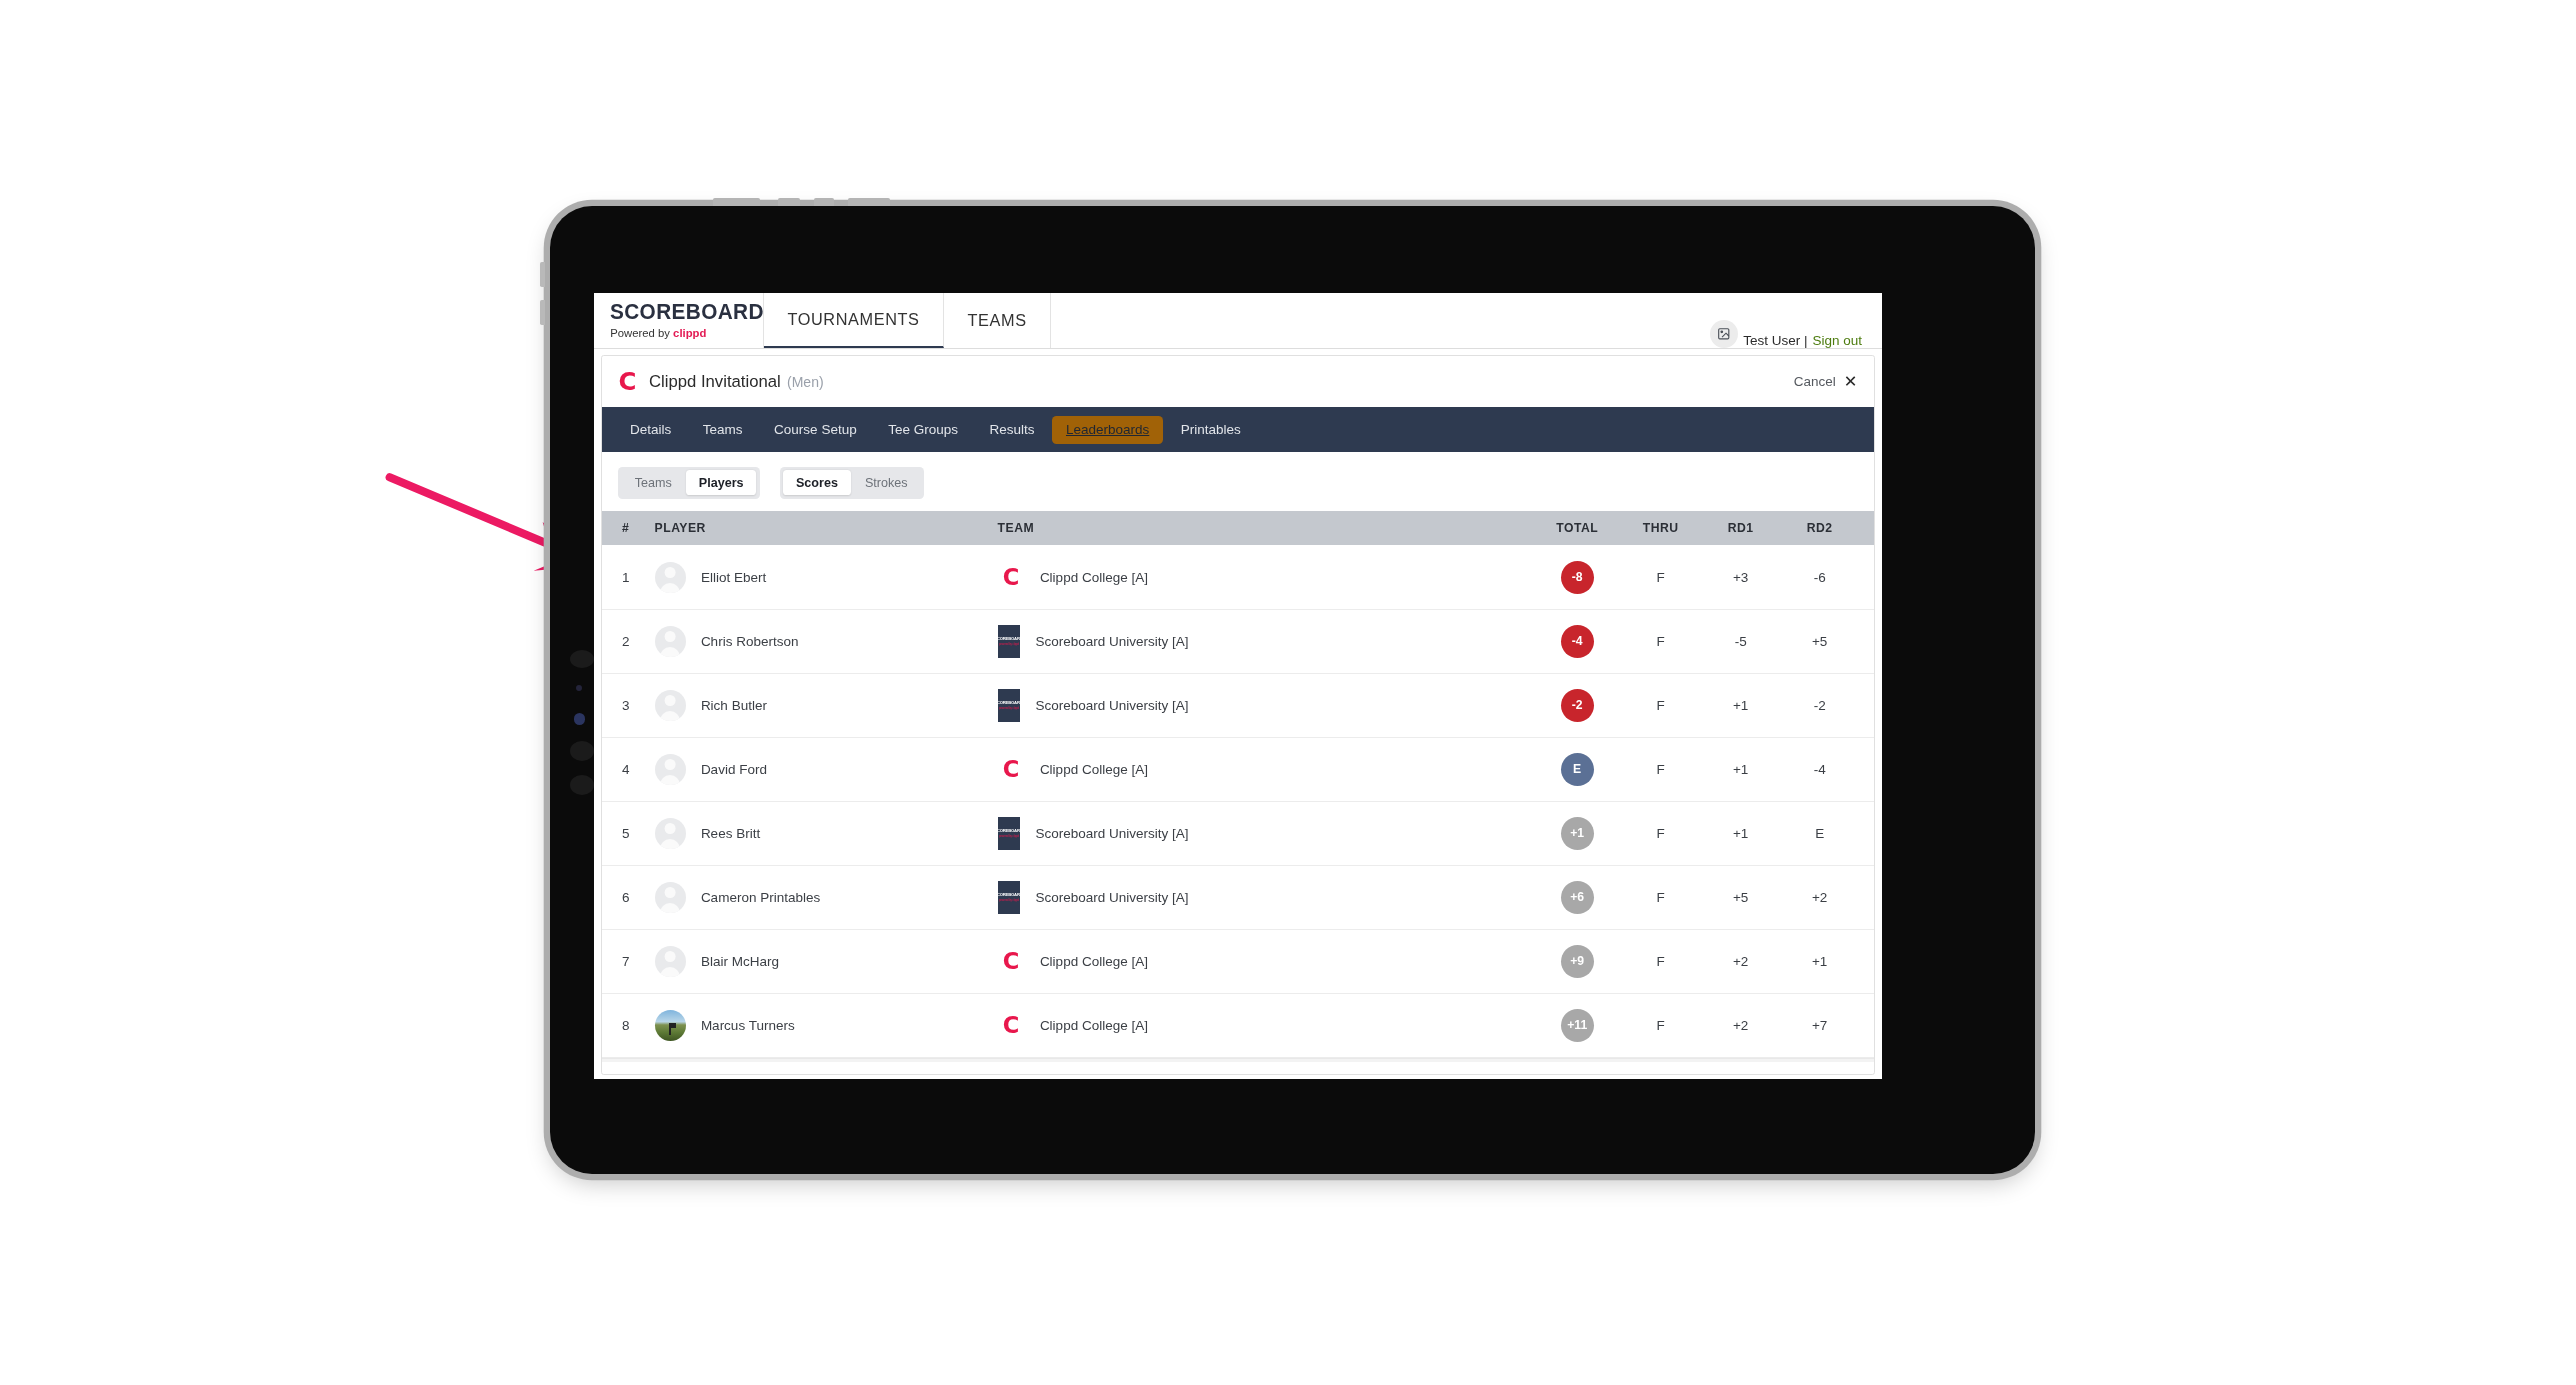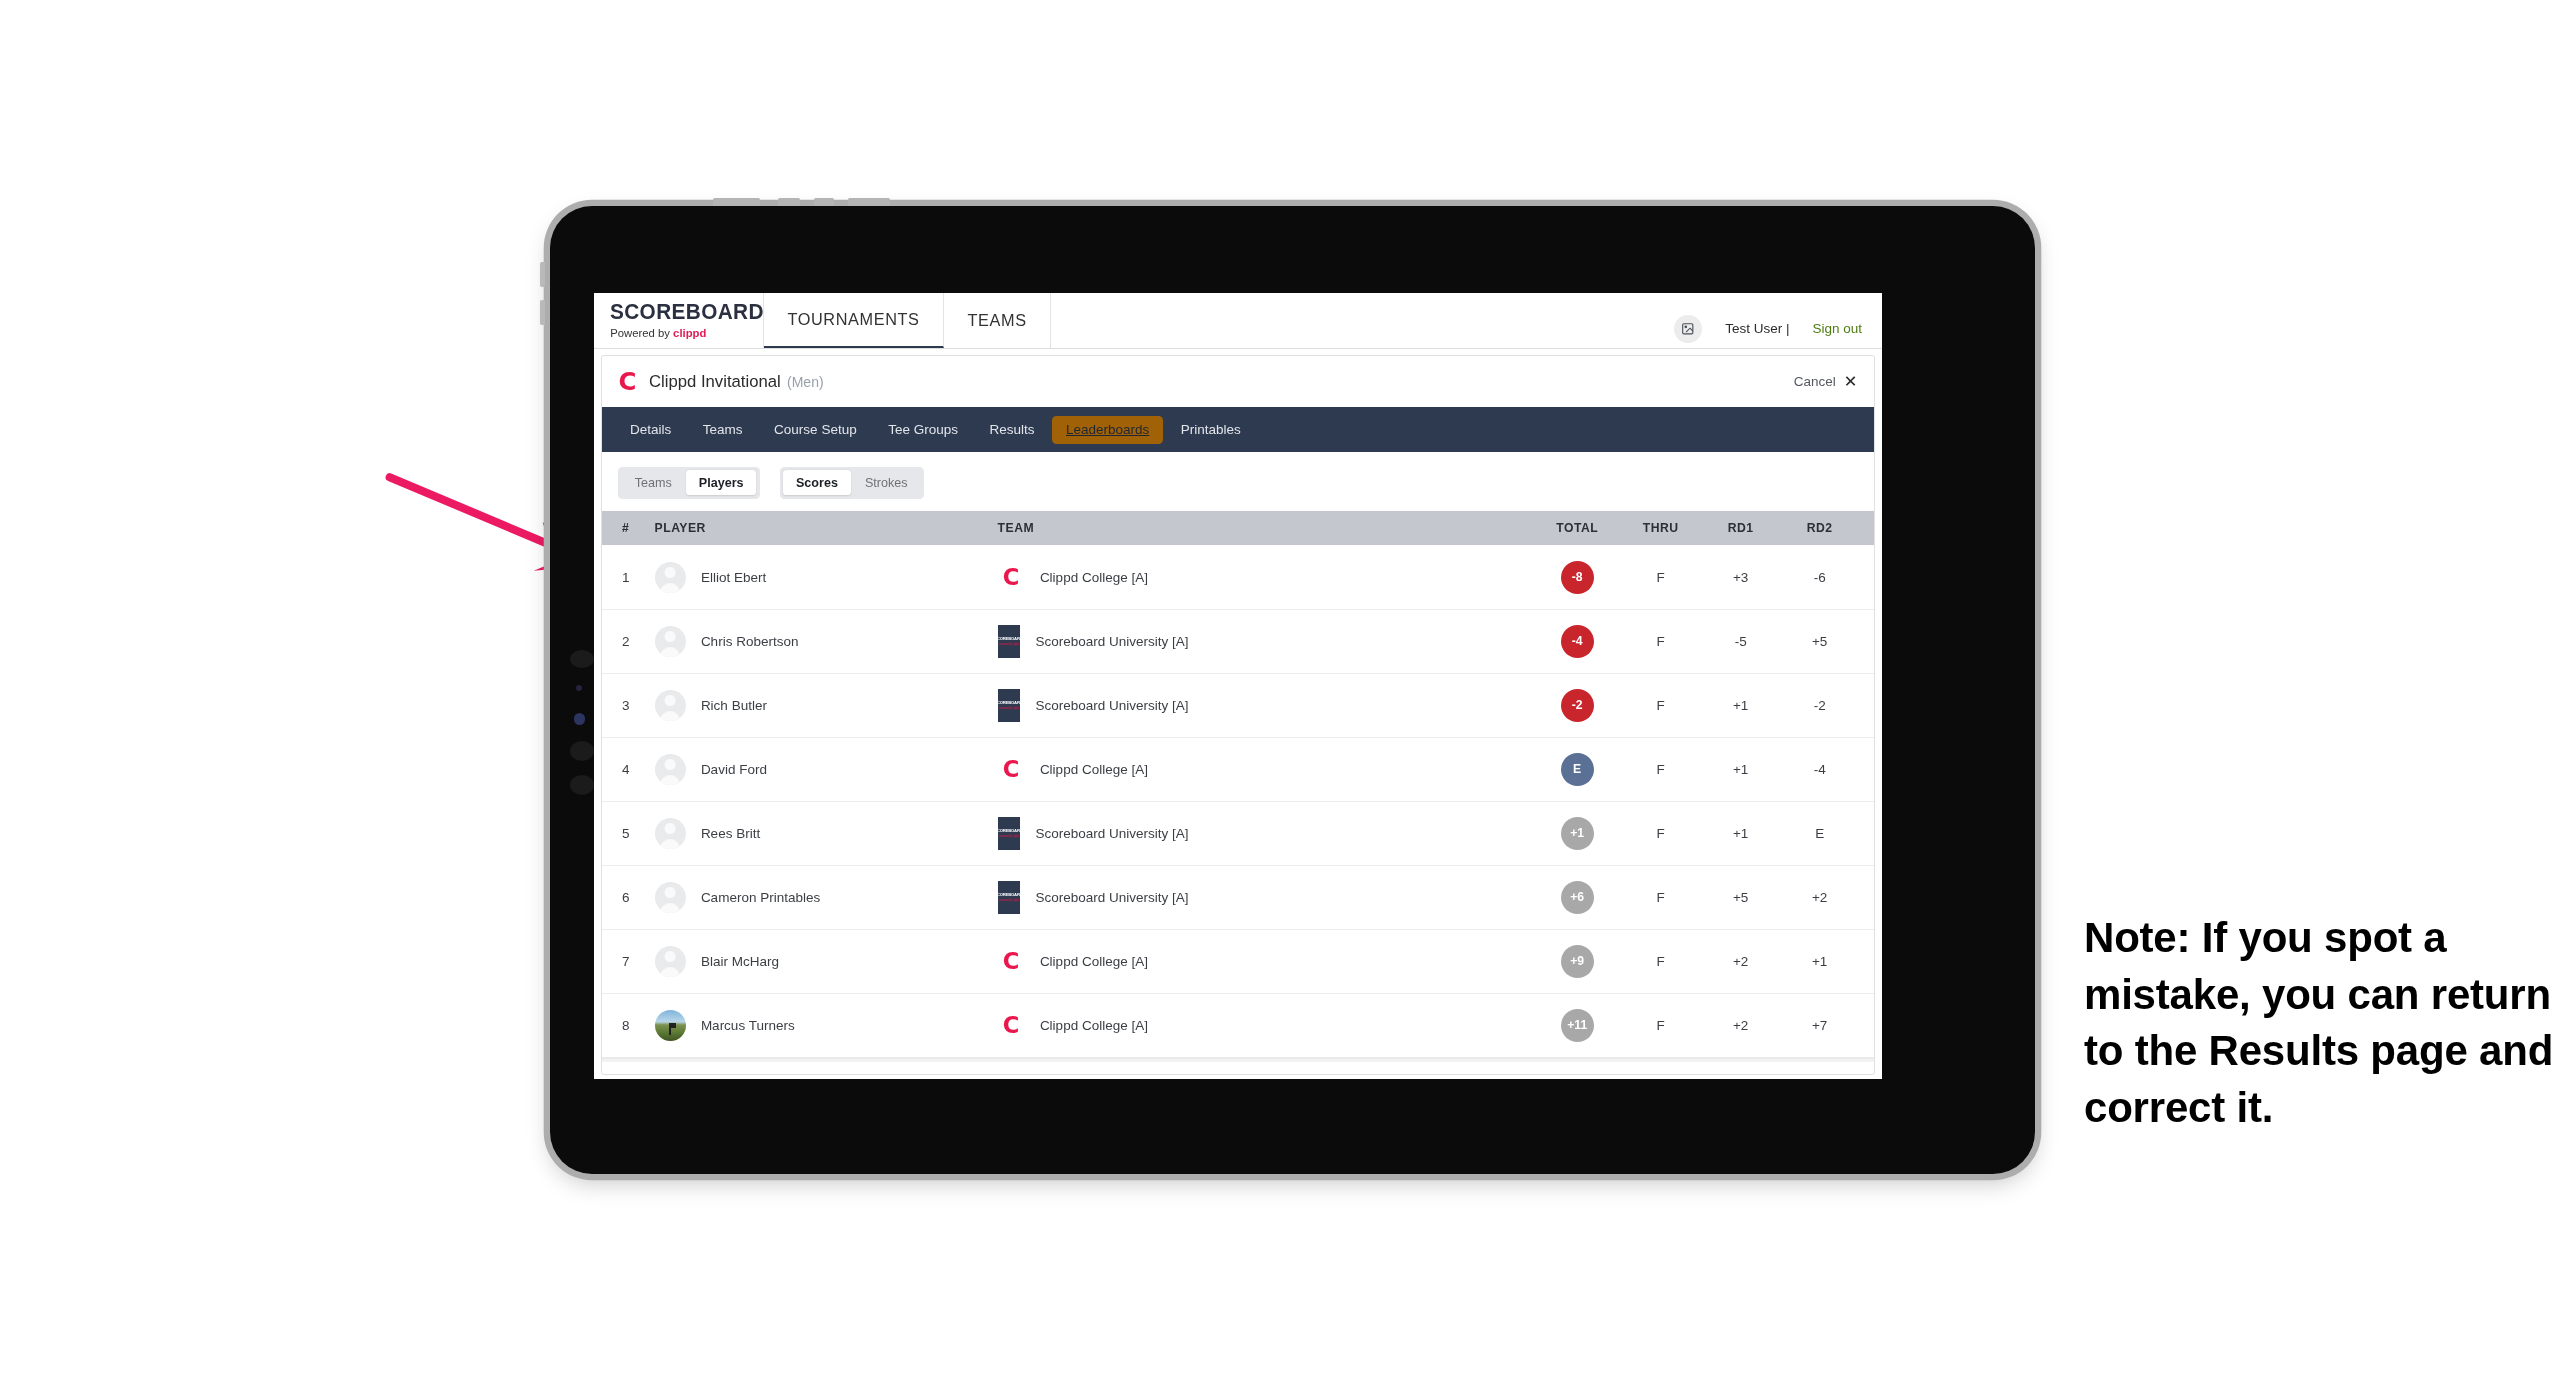--- a/index.html
+++ b/index.html
@@ -70,21 +70,21 @@
   .brand-sub .cl { color: #e31b54; font-weight: bold; }
 
   .navtab {
     display: flex; align-items: center; padding: 0 23.5px;
     font-size: 16.3px; color: #333; letter-spacing: 0.6px;
     border-right: 0.9px solid #e3e3e3; cursor: pointer;
   }
   .navtab.active { border-bottom: 2.7px solid #2e3a50; }
   .topbar-spacer { flex: 1; }
   .userbox {
-    display: flex; align-items: center; gap: 23px; padding: 16px 20px 0 0; font-size: 13.5px; color: #2b2b2b;
+    display: flex; align-items: flex-end; gap: 5px; padding: 16px 20px 0 0; font-size: 13.5px; color: #2b2b2b;
   }
   .avatar-sm {
     width: 28px; height: 28px; border-radius: 50%; background: #ececec;
     display: flex; align-items: center; justify-content: center;
   }
   .signout { color: #4d7c0f; }
 
   
   .card {
     margin: 6.3px 7.2px 0 7.2px; background: #fff;
@@ -178,21 +178,20 @@
 <body>
 
 <div class="page">
 
 
   <svg class="arrow" viewBox="0 0 265 120">
     <line x1="6" y1="8" x2="196" y2="88" stroke="#ec1a63" stroke-width="9" stroke-linecap="round"></line>
     <polygon points="258,104 176,58 190,102 166,112" fill="#ec1a63"></polygon>
   </svg>
 
-  <div class="annot-right">Note: If you spot a mistake, you can return to the Results page and correct it.</div>
 
   <div class="tablet">
     <div class="tab-btn-top" style="left:163px;width:47px;"></div>
     <div class="tab-btn-top" style="left:228px;width:21.7px;"></div>
     <div class="tab-btn-top" style="left:264px;width:20px;"></div>
     <div class="tab-btn-top" style="left:298px;width:42px;"></div>
     <div class="tab-btn-side" style="top:56px;height:25px;"></div>
     <div class="tab-btn-side" style="top:94px;height:25px;"></div>
     <div class="lens" style="top:444px;width:23.5px;height:18px;"></div>
     <div class="lens small" style="top:479px;left:26px;width:6.3px;height:6.3px;"></div>

